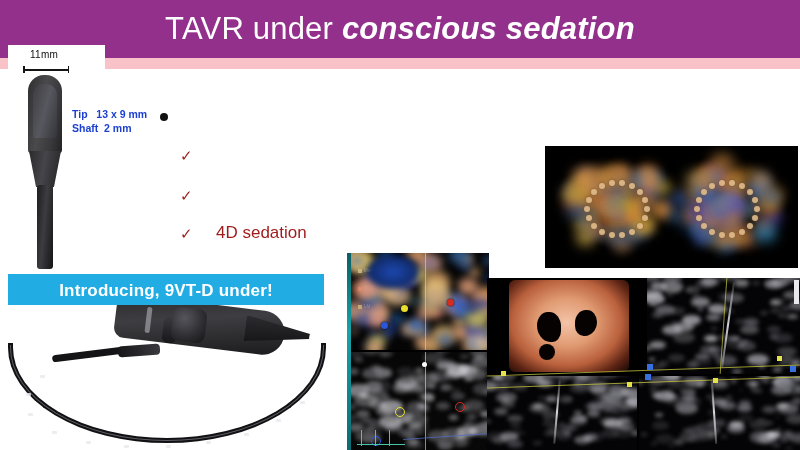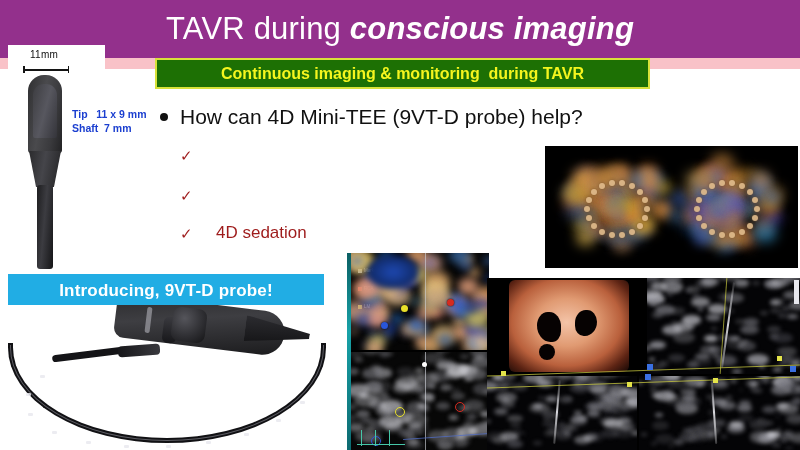--- a/index.html
+++ b/index.html
@@ -222,60 +222,56 @@
   .needle{position:absolute;background:#e8e8ee;opacity:.9;}
   .ecg{position:absolute;width:1.4px;background:#46c7a8;}
 </style>
 </head>
 <body>
 
 <div id="slide">
 
   <div class="header-band"></div>
   <div class="header-pink"></div>
-  <div class="title"><span class="t-reg">TAVR during </span><span class="t-em">conscious imaging</span></div>
-
-  <div class="green-banner">
-    <span>Continuous imaging &amp; monitoring  during TAVR</span>
-  </div>
+  <div class="title"><span class="t-reg">TAVR under </span><span class="t-em">conscious sedation</span></div>
+
 
   <div class="dim-card"></div>
   <div class="dim-label">11mm</div>
   <div class="dim-line">
     <div class="cap-l"></div>
       <div class="bar"></div>
       <div class="cap-r"></div>
   </div>
 
   <div class="probe-tip">
     <div class="pt-head"></div>
     <div class="pt-window"></div>
     <div class="pt-neck"></div>
     <div class="pt-shaft"></div>
   </div>
-  <div class="tip-text"><span>Tip   11 x 9 mm</span><br><span>Shaft  7 mm</span></div>
+  <div class="tip-text"><span>Tip   13 x 9 mm</span><br><span>Shaft  2 mm</span></div>
 
   <div class="bullet-main">
     <div class="bullet-dot"></div>
-    <div class="btext">How can 4D Mini-TEE (9VT-D probe) help?</div>
   </div>
 
   <div class="sub" id="sub0">
     <div class="chk">✓</div>
   </div>
   <div class="sub" id="sub1">
     <div class="chk">✓</div>
   </div>
   <div class="sub" id="sub2">
     <div class="chk">✓</div>
     <div class="stext">4D sedation</div>
   </div>
 
   <div class="cyan-banner">
-    <span>Introducing, 9VT-D probe!</span>
+    <span>Introducing, 9VT-D under!</span>
   </div>
 
   <div class="probe-photo">
     <div class="pp-handle"></div>
     <div class="pp-ring"></div>
     <div class="pp-knob2"></div>
     <div class="pp-knob"></div>
     <div class="pp-taper"></div>
     <div class="pp-curve"></div>
     <div class="pp-curve-sheen"></div>

